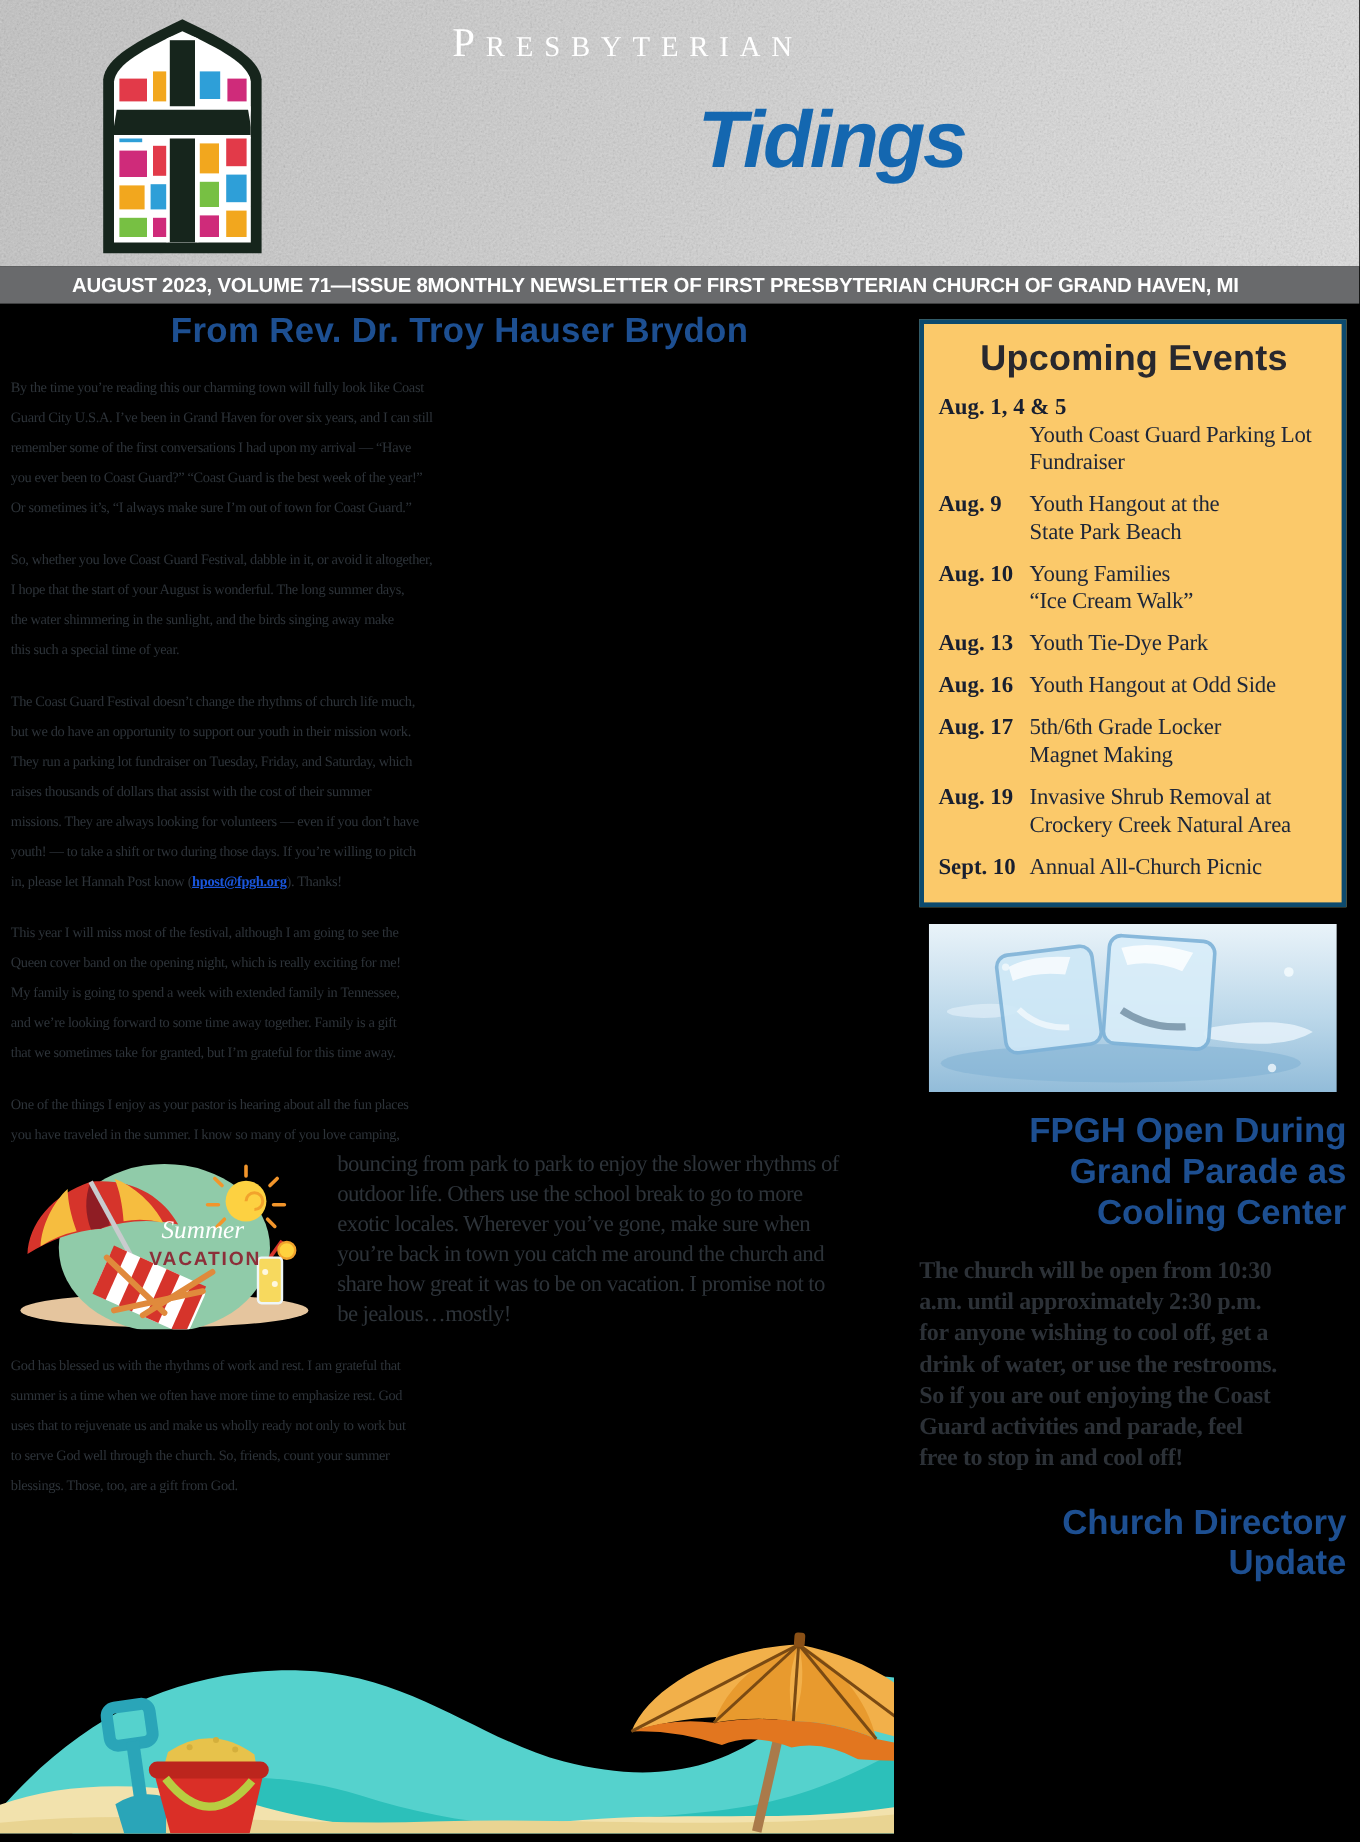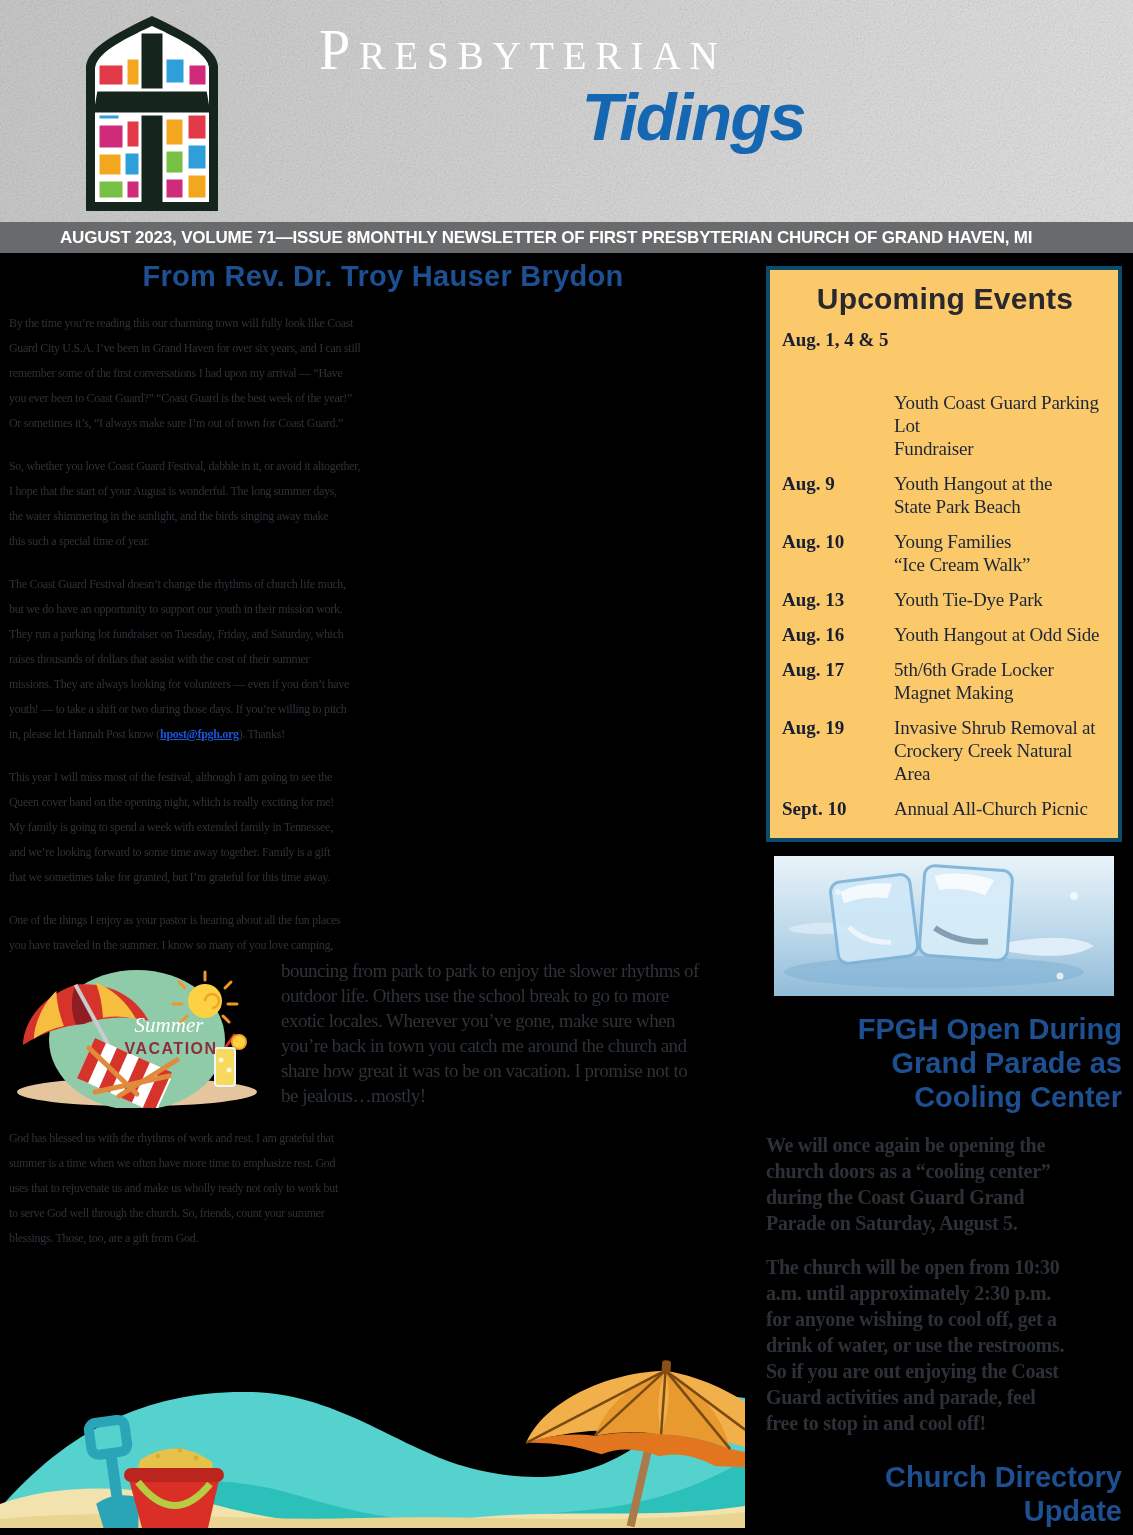--- a/index.html
+++ b/index.html
@@ -5,21 +5,21 @@
   html,body{margin:0;padding:0;background:#000;}
   #page{position:relative;width:1133px;height:1535px;background:#000;overflow:hidden;
         font-family:"Liberation Serif",serif;}
 
   
   .masthead{position:absolute;left:0;top:0;width:1133px;height:222px;
             background:linear-gradient(100deg,#c2c2c2 0%,#cdcdcd 40%,#d8d8d8 75%,#dedede 100%);overflow:hidden;}
   .grain{position:absolute;left:0;top:0;width:100%;height:100%;opacity:.45;}
   .brand-top{position:absolute;left:318px;top:18px;width:410px;text-align:center;
              font-family:"Liberation Serif",serif;font-variant:small-caps;
-             font-size:56px;color:#fff;letter-spacing:9px;font-weight:500;}
+             font-size:34px;color:#fff;letter-spacing:9px;font-weight:500;}
   .brand-script{position:absolute;left:548px;top:78px;width:290px;text-align:center;
                 font-family:"Liberation Sans",sans-serif;font-style:italic;font-weight:bold;
                 font-size:67px;color:#1467b0;letter-spacing:-2px;}
   .logo{position:absolute;left:52px;top:13px;}
 
   
   .issue-bar{position:absolute;left:0;top:222px;width:1133px;height:31px;background:#696a6c;
              display:flex;align-items:center;justify-content:flex-start;
              box-sizing:border-box;padding:0 62px 0 60px;
              font-family:"Liberation Sans",sans-serif;font-weight:bold;font-size:17px;
@@ -36,21 +36,21 @@
   .wrap-block .float-art{float:left;margin:6px 12px 0 0;}
   .wrap-block .body-p{margin-top:0;font-size:19px;line-height:25px;letter-spacing:-.5px;}
   .beach{position:absolute;left:0;top:1356px;}
 
   
   .right-col{position:absolute;left:766px;top:266px;width:356px;}
   .events-panel{box-sizing:border-box;width:356px;border:4px solid #0c4a6e;background:#fbc96a;
                 padding:12px 10px 18px 12px;}
   .events-title{margin:0 0 6px 0;font-family:"Liberation Sans",sans-serif;font-weight:bold;
                 font-size:30px;color:#28282e;text-align:center;letter-spacing:.2px;}
-  .event{display:grid;grid-template-columns:72px 1fr;column-gap:4px;margin-top:12px;gap:40px;}
+  .event{display:grid;grid-template-columns:72px 1fr;column-gap:4px;margin-top:12px;}
   .event .date{font-weight:bold;font-size:19px;color:#181f30;line-height:23px;}
   .event .lines{font-size:19px;line-height:23px;color:#1d2639;white-space:pre-line;letter-spacing:-.2px;}
   .event.stacked .date{grid-column:1 / -1;}
   .event.stacked .lines{grid-column:2;}
   .ice{display:block;margin:14px auto 0 auto;}
   .sub-title{margin:16px 0 0 0;font-family:"Liberation Sans",sans-serif;font-weight:bold;
              font-size:29px;line-height:34px;color:#1d4f91;text-align:right;white-space:pre-line;}
   .right-p{margin:18px 0 0 0;font-size:20px;line-height:26px;font-weight:bold;color:#2c3137;
            letter-spacing:-.3px;white-space:pre-line;}
 </style>
@@ -298,24 +298,20 @@
         <path d="M-30,18 q24,14 54,10" stroke="#22425e" stroke-width="6" fill="none" opacity=".45"></path>
       </g>
       <circle cx="300" cy="40" r="4" fill="#f2f9fd" opacity=".9"></circle>
       <circle cx="64" cy="36" r="3" fill="#f2f9fd" opacity=".8"></circle>
       <circle cx="286" cy="120" r="3.5" fill="#f2f9fd" opacity=".8"></circle>
     </svg>
 
     <h2 class="sub-title">FPGH Open During
 Grand Parade as
 Cooling Center</h2>
-    <p class="right-p">We will once again be opening the
-church doors as a “cooling center”
-during the Coast Guard Grand
-Parade on Saturday, August 5.</p>
     <p class="right-p">The church will be open from 10:30
 a.m. until approximately 2:30 p.m.
 for anyone wishing to cool off, get a
 drink of water, or use the restrooms.
 So if you are out enjoying the Coast
 Guard activities and parade, feel
 free to stop in and cool off!</p>
 
     <h2 class="sub-title" style="margin-top:24px;">Church Directory
 Update</h2>

